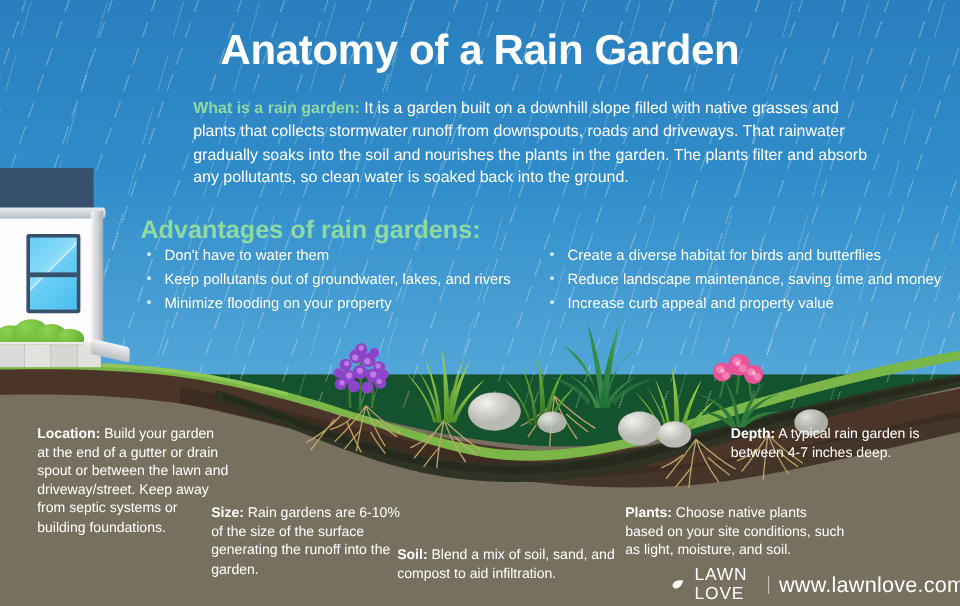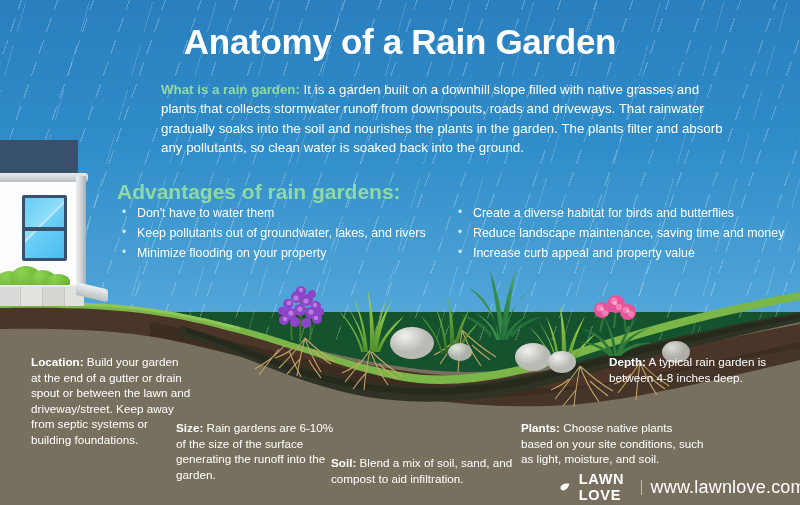--- a/index.html
+++ b/index.html
@@ -90,21 +90,21 @@
   .note b{font-weight:bold;}
   .n-location{left:31px;top:354px;width:160px;}
   .n-size{left:176px;top:420px;width:165px;}
   .n-soil{left:331px;top:455px;width:190px;}
   .n-plants{left:521px;top:420px;width:185px;}
   .n-depth{left:609px;top:354px;width:180px;}
 
   
   .footer{position:absolute;left:560px;top:477px;height:20px;display:flex;align-items:center;gap:9px;}
   .lv-leaf{width:17px;height:14px;}
-  .lv-name{font-size:14.5px;font-weight:bold;color:#fff;letter-spacing:.7px;}
+  .lv-name{font-size:14.5px;font-weight:normal;color:#fff;letter-spacing:.7px;}
   .lv-div{width:1px;height:15px;background:rgba(255,255,255,.55);}
   .lv-url{font-size:18px;color:#fff;letter-spacing:.2px;text-align:center;}
 </style>
 </head>
 <body>
 
 <div id="stage">
 
   <div class="sky"></div>
   <div class="rain"></div>
@@ -354,21 +354,21 @@
   <div class="note n-size">
     <b>Size:</b><span> Rain gardens are 6-10% of the size of the surface generating the runoff into the garden.</span>
   </div>
   <div class="note n-soil">
     <b>Soil:</b><span> Blend a mix of soil, sand, and compost to aid infiltration.</span>
   </div>
   <div class="note n-plants">
     <b>Plants:</b><span> Choose native plants based on your site conditions, such as light, moisture, and soil.</span>
   </div>
   <div class="note n-depth">
-    <b>Depth:</b><span> A typical rain garden is between 4-8 inches deep.</span>
+    <b>Depth:</b><span> A typical rain garden is between 4-7 inches deep.</span>
   </div>
 
   <div class="footer">
     <svg class="lv-leaf" viewBox="0 0 20 16">
       <path d="M19,1 C10,0 1,3 1,9.5 C1,12.5 3.2,15 6.4,15 C13,15 18,8 19,1 Z" fill="#ffffff"></path>
     </svg>
     <span class="lv-name">LAWN LOVE</span>
     <span class="lv-div"></span>
     <span class="lv-url">www.lawnlove.com</span>
   </div>

